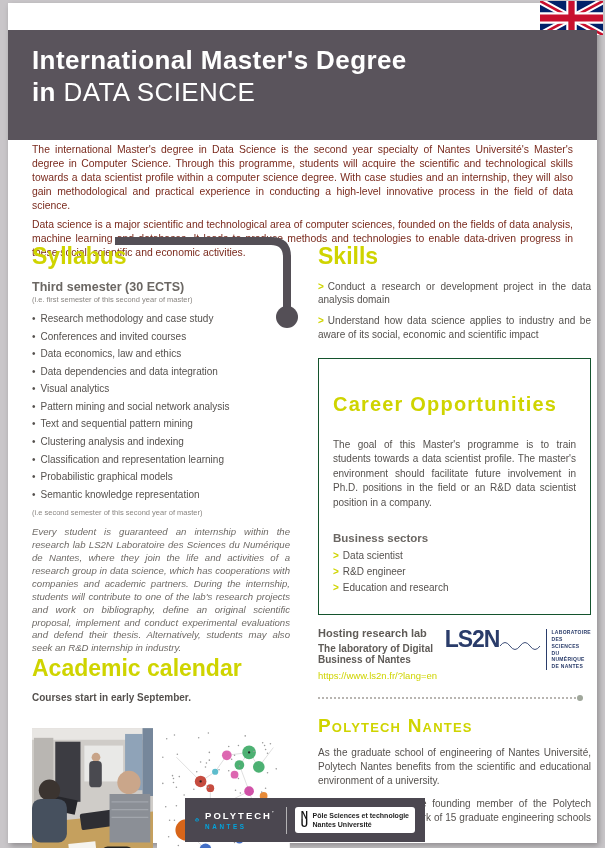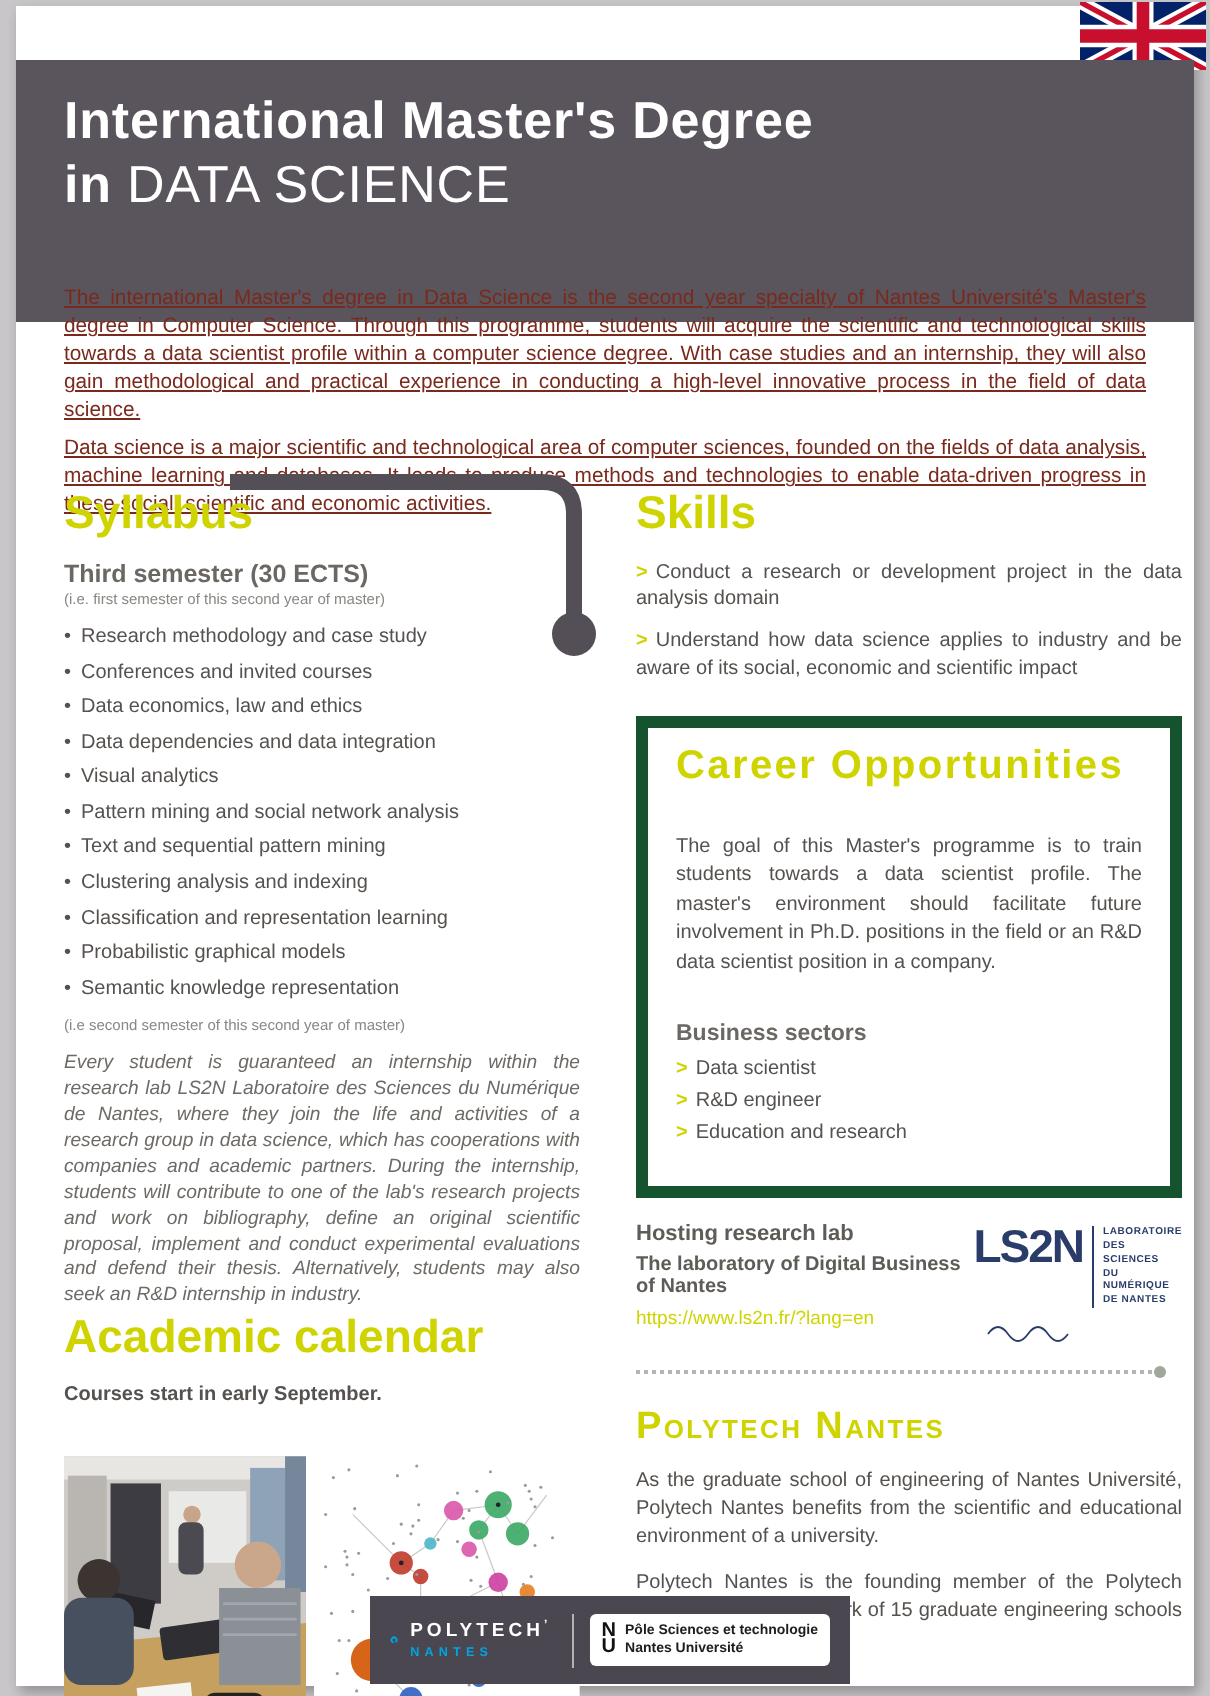--- a/index.html
+++ b/index.html
@@ -8,66 +8,66 @@
     width:605px;height:848px;position:relative;
     font-family:"Liberation Sans", sans-serif;
     -webkit-font-smoothing:antialiased;
   }
   .page{
     position:absolute;left:8px;top:3px;width:589px;height:840px;
     background:#ffffff;box-shadow:2px 3px 6px rgba(0,0,0,.28);
   }
   
   .poster-header{
-    position:absolute;top:27px;left:0;width:100%;height:131px;background:#5a545c;
+    position:absolute;top:27px;left:0;width:100%;height:110px;background:#5a545c;
   }
   .poster-header h1{
     margin:0;padding:14px 0 0 24px;font-size:26px;line-height:32px;
     color:#ffffff;font-weight:700;letter-spacing:.4px;
   }
   .poster-header h1 .regular{font-weight:400;}
   .flag{position:absolute;top:-2px;right:-6px;width:63px;height:34px;}
   
   .intro{
     position:absolute;top:140px;left:24px;width:541px;
     color:#7a2a1d;font-size:10.4px;line-height:1.35;text-align:justify;
   }
-  .intro p{margin:0 0 5px;text-decoration:underline;}
+  .intro p{margin:0 0 5px;}
   
   .pipe{position:absolute;left:105px;top:230px;}
   
   .col-left{position:absolute;left:24px;top:240px;width:258px;}
   .col-right{position:absolute;left:310px;top:240px;width:273px;}
   h2.section{color:#cfd400;font-size:23px;font-weight:700;margin:0 0 10px;}
   h3.sem{font-size:12.5px;font-weight:700;color:#6b6763;margin:0;}
   .note{font-size:7.5px;color:#8a8682;margin:1px 0 9px;}
   ul.courses{list-style:none;margin:0 0 8px;padding:0;}
   li.course-item{font-size:10px;color:#55514e;margin:0 0 6.4px;display:flex;line-height:1.12;}
   li.course-item .dot{margin-right:5px;}
   .lead{font-size:10px;font-weight:700;color:#55514e;text-align:justify;line-height:1.3;margin:6px 0;}
   .detail{font-size:9.6px;font-style:italic;color:#6e6a66;text-align:justify;line-height:1.35;margin:0;}
   .cal-heading{margin-top:15px;}
   .calendar-text{font-size:10px;color:#55514e;margin:2px 0 23px;font-weight:bold;}
   .photos{display:flex;gap:4px;}
   
   .skill{font-size:10px;color:#55514e;line-height:1.32;margin:0 0 8px;text-align:justify;}
   .arrow{color:#cfd400;font-weight:700;margin-right:4px;}
   
-  .career-box{border:6px solid #14532d;margin-top:17px;padding:4px 14px 16px;}
+  .career-box{border:1px solid #14532d;margin-top:17px;padding:30px 14px 16px;}
   .career-box h2.square{font-size:20px;letter-spacing:1.2px;color:#cfd400;margin:4px 0 22px;font-weight:700;}
   .career-text{font-size:10px;color:#55514e;line-height:1.45;text-align:justify;margin:0 0 22px;}
   .sectors-title{font-size:11.5px;font-weight:700;color:#6b6763;margin:0 0 6px;}
   .sector{font-size:10px;color:#55514e;margin-bottom:5px;}
   
   .hosting{display:flex;margin-top:12px;justify-content:space-between;align-items:flex-start;}
   .host-title{font-size:11px;font-weight:700;color:#5f5b57;}
   .host-sub{font-size:10px;font-weight:700;color:#5f5b57;margin-top:4px;}
   .host-link{font-size:9.5px;color:#cfd400;margin-top:5px;display:inline-block;text-decoration:none;}
   .ls2n{display:flex;align-items:flex-start;margin-top:2px;}
-  .ls2n-block{display:flex;flex-direction:column;align-items:center;gap:28px;}
+  .ls2n-block{display:flex;flex-direction:row;align-items:flex-end;}
   .ls2n-text{font-size:23px;font-weight:700;color:#2a3c6a;line-height:.9;letter-spacing:-1px;}
   .ls2n-caption{font-size:5px;color:#2a3c6a;line-height:1.35;margin-left:5px;letter-spacing:.3px;font-weight:700;border-left:1px solid #2a3c6a;padding-left:4px;}
   .dotted-sep{border-top:2px dotted #b8b5b1;margin-top:14px;position:relative;width:96%;}
   .dotted-sep::after{content:"";position:absolute;right:-3px;top:-4px;width:6px;height:6px;border-radius:50%;background:#a0a79b;}
   
   h2.polytech-h{margin:16px 0 0;font-variant:small-caps;letter-spacing:1.2px;font-size:19px;color:#cfd400;font-weight:700;}
   .poly-p{font-size:10px;color:#55514e;text-align:justify;line-height:1.4;margin:9px 0;}
   
   .poster-footer{
     position:absolute;left:177px;top:795px;width:240px;height:44px;background:#4b4750;

